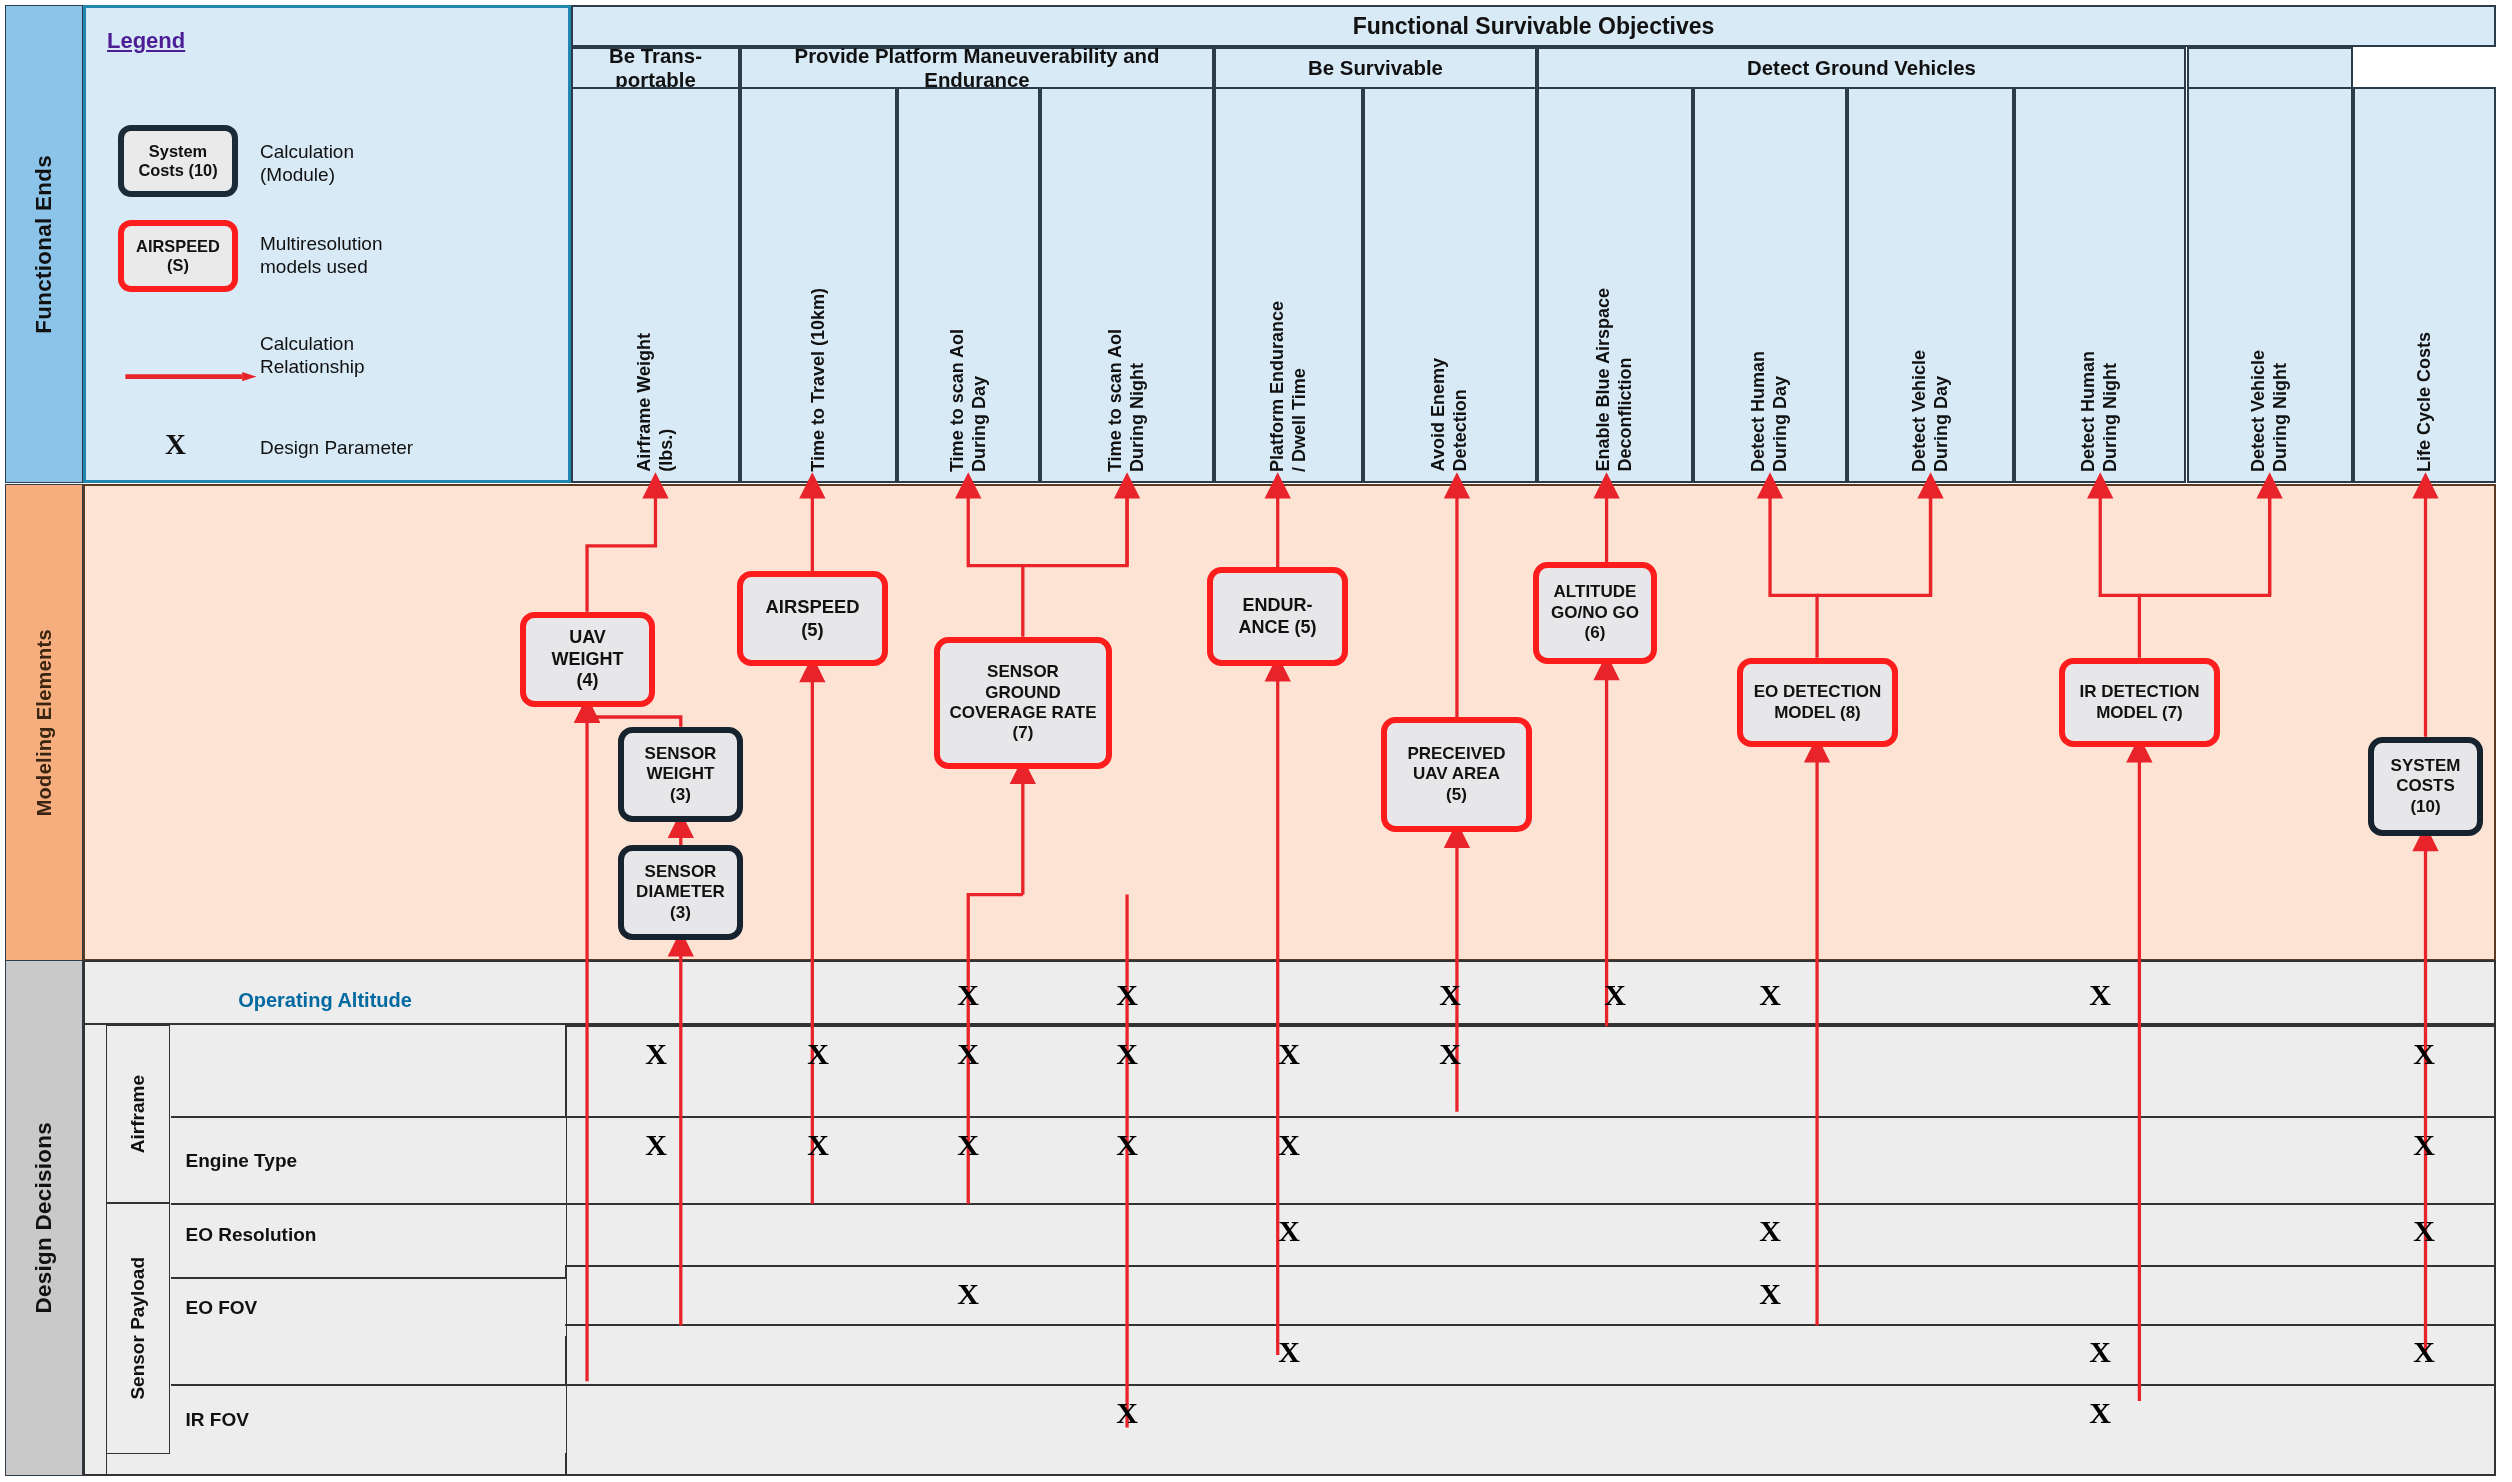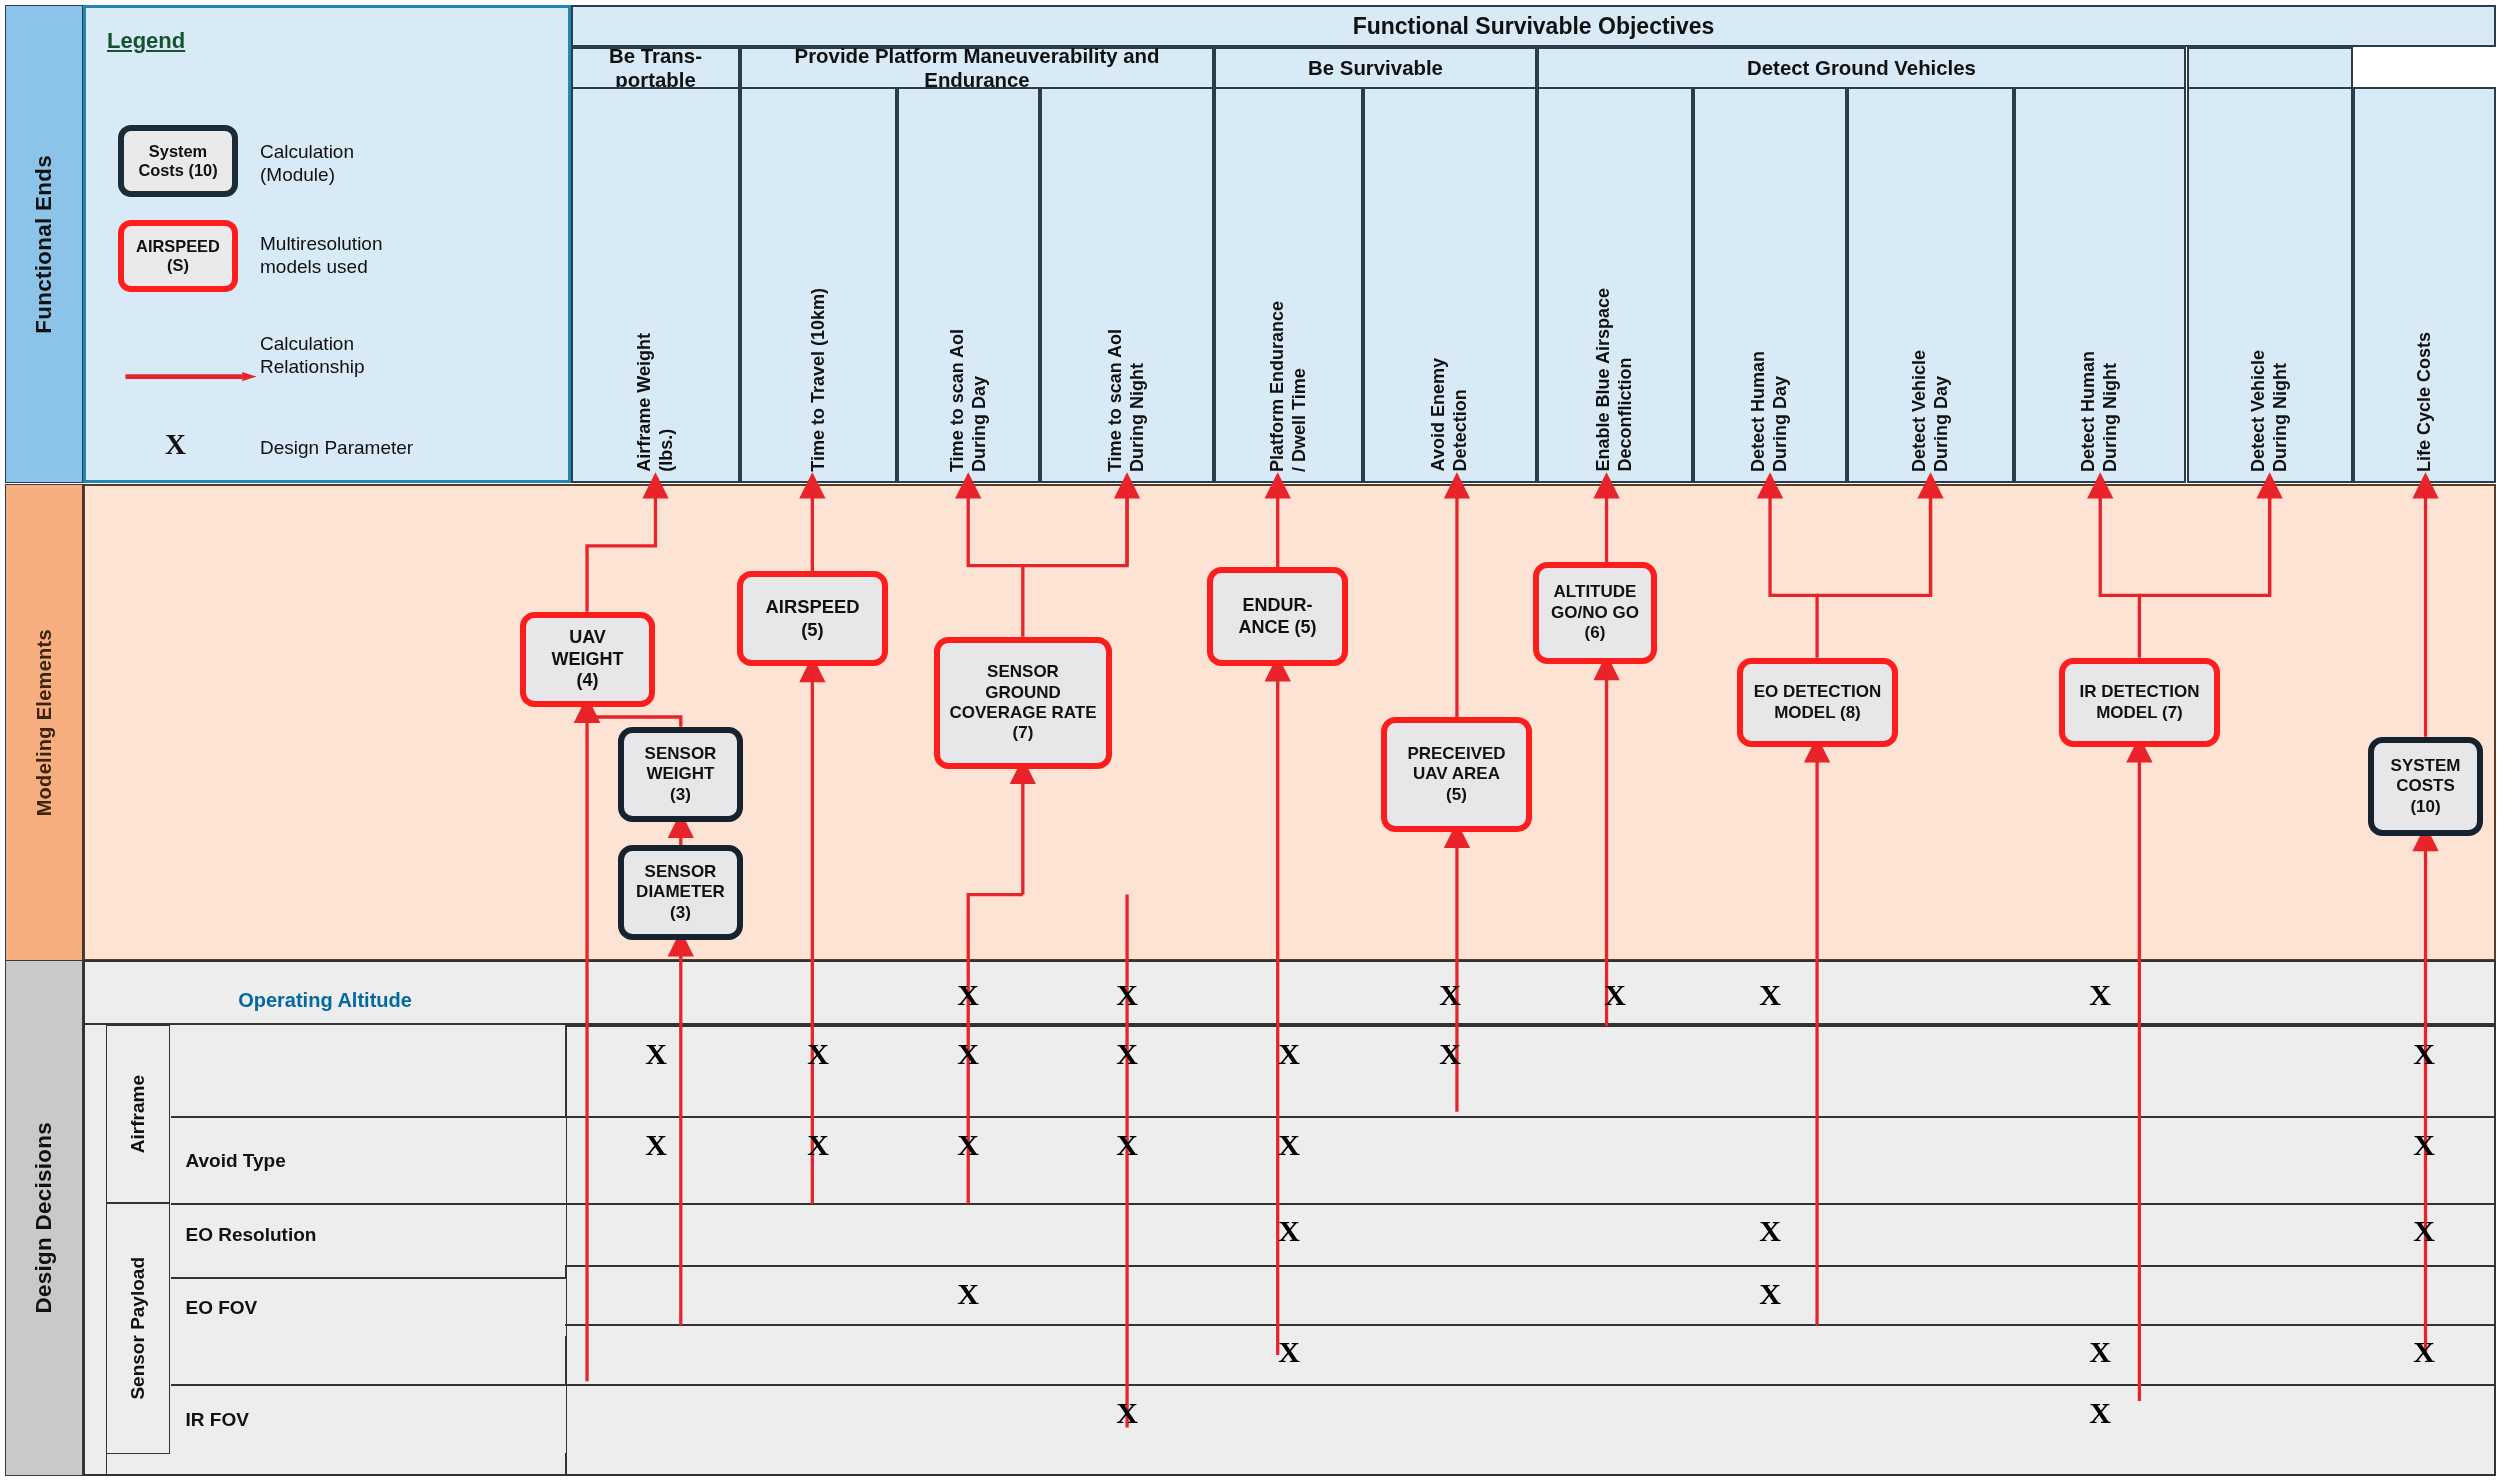--- a/index.html
+++ b/index.html
@@ -15,21 +15,21 @@
   #spine-fe span{font-size:22.4px;color:#111;}
   #spine-me{top:484px;height:477px;background:#f7ae7f;}
   #spine-me span{font-size:20px;color:#3a2512;}
   #spine-dd{top:960px;height:516px;background:#c9c9c9;}
   #spine-dd span{font-size:22.4px;color:#111;}
 
   
   #legend{position:absolute;left:83px;top:5.3px;width:488px;height:478px;
           background:#d8eaf6;border:3.3px solid #1f87b0;box-sizing:border-box;}
   #legend-title{position:absolute;left:21px;top:20px;font-size:22px;font-weight:bold;
-                text-decoration:underline;color:#14532d;}
+                text-decoration:underline;color:#4c1d95;}
   .lg-box{position:absolute;width:120px;height:72px;background:#eaeaea;box-sizing:border-box;
           display:flex;flex-direction:column;align-items:center;justify-content:center;
           font-size:16.4px;font-weight:bold;color:#111;line-height:1.18;text-align:center;}
   #lg-box-module{left:32px;top:117px;border:6px solid #1c2b38;border-radius:13px;}
   #lg-box-multires{left:32px;top:212px;border:6px solid #fd1d1d;border-radius:13px;}
   .lg-text{position:absolute;left:174px;font-size:19px;color:#111;line-height:1.22;font-weight:500;}
   #lg-t-module{top:132px;}
   #lg-t-multires{top:224px;}
   #lg-t-calcrel{top:324px;}
   #lg-t-param{top:428px;}
@@ -204,21 +204,21 @@
     </div>
     <div id="dd-vline"></div>
     <div id="dd-vline2"></div>
   <div class="grpv" style="top: 63px; height: 178px;">
         <span>Airframe</span>
       </div>
       <div class="grpv" style="top: 241px; height: 251px;">
         <span>Sensor Payload</span>
       </div>
       <div class="rowline" style="top: 63px;"></div>
-      <div class="rowlbl" style="top: 154px; height: 87px;">Avoid Type</div>
+      <div class="rowlbl" style="top: 154px; height: 87px;">Engine Type</div>
       <div class="rowline" style="top: 154px;"></div>
       <div class="rowlbl" style="top: 241px; height: 62px;">EO Resolution</div>
       <div class="rowline" style="top: 241px;"></div>
       <div class="rowlbl" style="top: 315px; height: 59px;">EO FOV</div>
       <div class="rowline" style="top: 303px;"></div>
       <div class="rowline" style="top: 362px;"></div>
       <div class="rowlbl" style="top: 422px; height: 69px;">IR FOV</div>
       <div class="rowline" style="top: 422px;"></div>
     </div>
 

